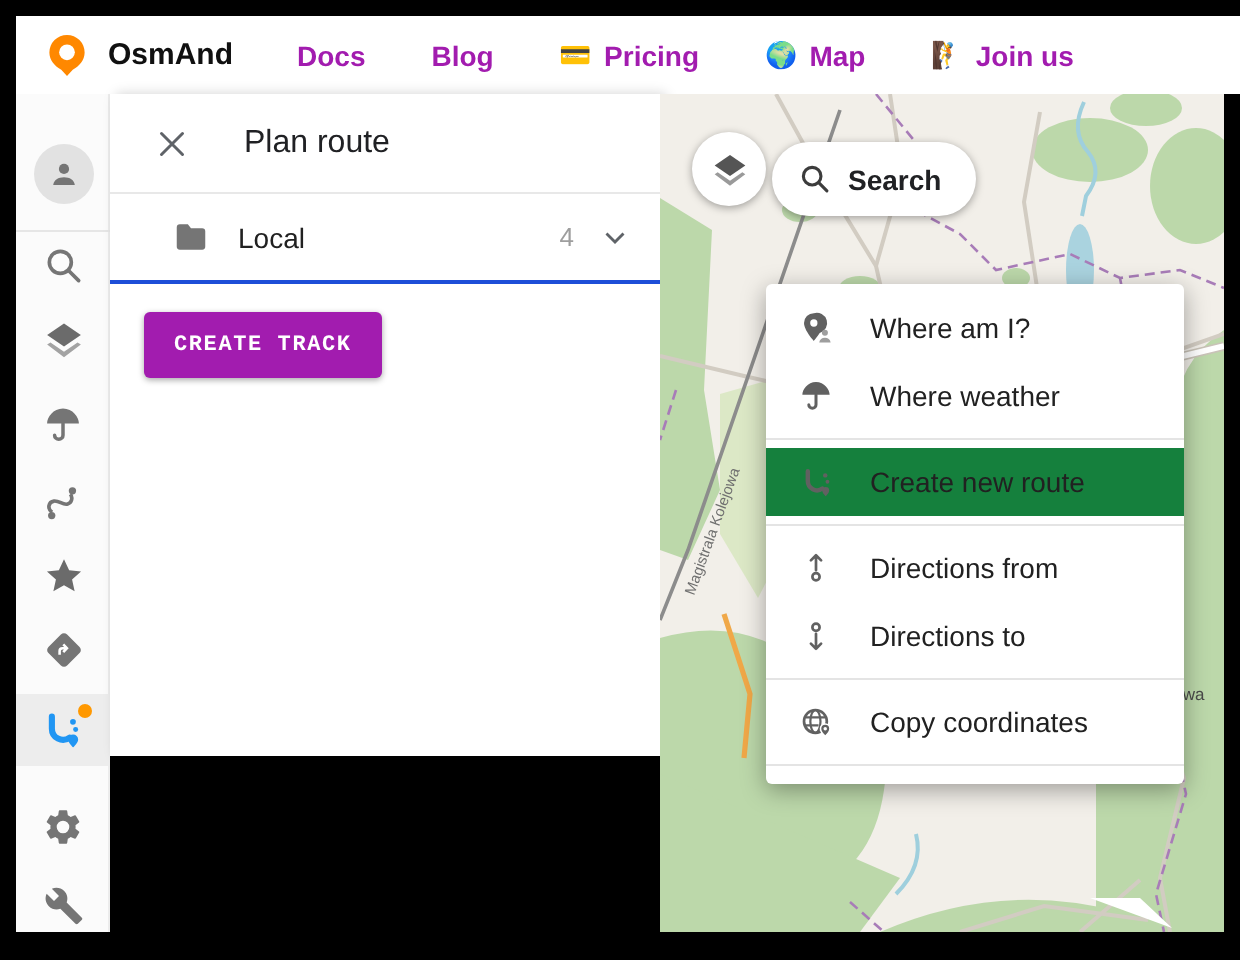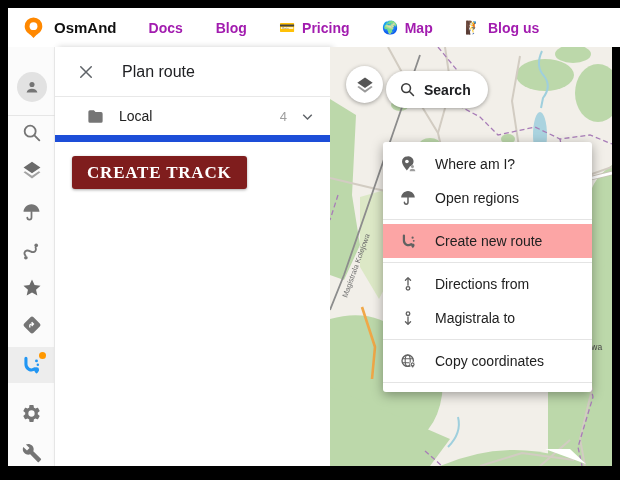--- a/index.html
+++ b/index.html
@@ -23,57 +23,57 @@
     border-right:1px solid #ececec;box-sizing:border-box;
   }
   .side-item{position:absolute;left:0;width:47px;height:30px;display:flex;align-items:center;justify-content:center;color:#757575;cursor:pointer}
   .side-item svg{display:block}
   .avatar{width:30px;height:30px;border-radius:50%;background:#e2e2e2;display:flex;align-items:center;justify-content:center;color:#707070}
   .side-divider{position:absolute;left:0;top:68px;width:47px;height:1px;background:#e6e6e6}
   .side-active{position:absolute;left:0;top:300px;width:46px;height:36px;background:#ededed}
   .badge-dot{position:absolute;width:7px;height:7px;border-radius:50%;right:9px;top:2px}
   
   .panel{
-    position:absolute;left:55px;top:47px;width:275px;height:419px;background:#fff;
+    position:absolute;left:55px;top:47px;width:275px;height:331px;background:#fff;
     box-shadow:3px 0 6px rgba(0,0,0,.18);
   }
   .panel-header{height:50px;display:flex;align-items:center;padding-left:19px;border-bottom:1px solid #e8e8e8;box-sizing:border-box}
   .close-btn{width:24px;height:24px;display:flex;align-items:center;justify-content:center;color:#5f6368;cursor:pointer}
   .panel-title{font-size:16px;font-weight:500;color:#202124;margin-left:24px}
-  .folder-row{height:45px;display:flex;align-items:center;padding:0 14px 0 31px;border-bottom:7px solid #1d4ed8;box-sizing:border-box;cursor:pointer}
+  .folder-row{height:45px;display:flex;align-items:center;padding:0 14px 0 31px;border-bottom:2px solid #1d4ed8;box-sizing:border-box;cursor:pointer}
   .folder-row .f-icon{color:#757575;display:flex}
   .folder-name{font-size:14px;color:#212121;margin-left:14px;flex:1}
   .folder-count{font-size:13px;color:#9e9e9e;margin-right:12px}
   .chev{color:#5f6368;display:flex}
   .btn-row{display:flex;gap:14px;padding:14px 0 0 17px}
   .btn{
-    background:#7f1d1d;color:#fff;font-size:17px;font-weight:700;letter-spacing:.8px;
+    background:#a21caf;color:#fff;font-size:11px;font-weight:700;letter-spacing:.8px;
     padding:0 15px;height:33px;display:flex;align-items:center;border-radius:3px;
-    box-shadow:0 1px 3px rgba(0,0,0,.35);cursor:pointer;font-family:Liberation Serif, serif;
+    box-shadow:0 1px 3px rgba(0,0,0,.35);cursor:pointer;font-family:Liberation Mono, monospace;
   }
   
   .map{position:absolute;left:330px;top:47px;width:282px;height:419px;background:#f2efe9;overflow:hidden}
   .map svg.basemap{position:absolute;left:0;top:0}
   .layers-fab{
     position:absolute;left:16px;top:19px;width:37px;height:37px;border-radius:50%;background:#fff;
     box-shadow:0 1px 4px rgba(0,0,0,.35);display:flex;align-items:center;justify-content:center;cursor:pointer;color:#555
   }
   .search-pill{
     position:absolute;left:56px;top:24px;height:37px;border-radius:19px;background:#fff;
     box-shadow:0 1px 4px rgba(0,0,0,.35);display:flex;align-items:center;padding:0 17px 0 13px;gap:8px;
     font-size:14px;font-weight:600;color:#202124;cursor:pointer
   }
   
   .context-menu{
     position:absolute;left:383px;top:142px;width:209px;background:#fff;border-radius:3px;
     box-shadow:0 3px 12px rgba(0,0,0,.35);padding:5px 0;z-index:20;box-sizing:border-box;
   }
   .menu-item{display:flex;align-items:center;height:34px;padding:0 15px;gap:17px;font-size:14px;color:#212121;cursor:pointer}
   .menu-item .mi{color:#757575;display:flex;width:20px;justify-content:center}
-  .menu-item.hl{background:#fca5a5}
+  .menu-item.hl{background:#15803d}
   .menu-divider{height:1px;background:#e4e4e4;margin:4px 0}
   .menu-tail{position:absolute;left:545px;top:449px;width:41px;height:15px;background:#fff;
     clip-path:polygon(0 0,61% 0,100% 100%);z-index:19}
 </style>
 </head>
 <body>
 
 <div class="navbar">
   <div class="brand">
     <svg width="23" height="23" viewBox="0 0 24 24">
@@ -91,21 +91,21 @@
   <span class="nav-item">
       <span class="nav-emoji">💳</span>
       <span>Pricing</span>
     </span>
   <span class="nav-item">
       <span class="nav-emoji">🌍</span>
       <span>Map</span>
     </span>
   <span class="nav-item">
       <span class="nav-emoji">🧗</span>
-      <span>Blog us</span>
+      <span>Join us</span>
     </span>
 </div>
 
 <div class="sidebar">
   <div class="side-item" style="top:25px">
     <div class="avatar">
       <svg width="18" height="18" viewBox="0 0 24 24">
           <circle cx="12" cy="8.6" r="3.4" fill="#757575"></circle>
           <path d="M4.8 19.4c.4-3.4 3.4-5.2 7.2-5.2s6.8 1.8 7.2 5.2z" fill="#757575"></path>
         </svg>
@@ -289,21 +289,21 @@
     <span>Where am I?</span>
   </div>
 
   <div class="menu-item">
     <span class="mi">
       <svg width="18" height="18" viewBox="0 0 24 24">
           <path d="M12 2.6C6.4 2.6 2.9 7.6 2.9 11.2h18.2c0-3.6-3.5-8.6-9.1-8.6z" fill="#616161"></path>
           <path d="M12 11.2v6.6a2.4 2.4 0 0 1-4.8 0" fill="none" stroke="#616161" stroke-width="2" stroke-linecap="round"></path>
         </svg>
     </span>
-    <span>Open regions</span>
+    <span>Where weather</span>
   </div>
 
   <div class="menu-divider"></div>
 
   <div class="menu-item hl">
     <span class="mi">
       <svg width="19" height="19" viewBox="0 0 24 24">
           <path d="M6.2 4.5v6.3a5.8 5.8 0 0 0 9.2 4.7" fill="none" stroke="#616161" stroke-width="2.8" stroke-linecap="round"></path>
           <circle cx="17.2" cy="7.2" r="1.4" fill="#616161"></circle>
           <circle cx="18.6" cy="11.2" r="1.2" fill="#616161"></circle>
@@ -326,21 +326,21 @@
     <span>Directions from</span>
   </div>
 
   <div class="menu-item">
     <span class="mi">
       <svg width="18" height="18" viewBox="0 0 24 24">
           <circle cx="12" cy="6.2" r="2.4" fill="none" stroke="#616161" stroke-width="1.8"></circle>
           <path d="M12 10.5v10M12 20.5l-3.4-3.4M12 20.5l3.4-3.4" fill="none" stroke="#616161" stroke-width="1.8" stroke-linecap="round"></path>
         </svg>
     </span>
-    <span>Magistrala to</span>
+    <span>Directions to</span>
   </div>
 
   <div class="menu-divider"></div>
 
   <div class="menu-item">
     <span class="mi">
       <svg width="19" height="19" viewBox="0 0 24 24">
           <circle cx="11" cy="11" r="7.2" fill="none" stroke="#616161" stroke-width="1.7"></circle>
           <ellipse cx="11" cy="11" rx="3.2" ry="7.2" fill="none" stroke="#616161" stroke-width="1.4"></ellipse>
           <path d="M4 8.5h14M4 13.5h9" stroke="#616161" stroke-width="1.4"></path>

